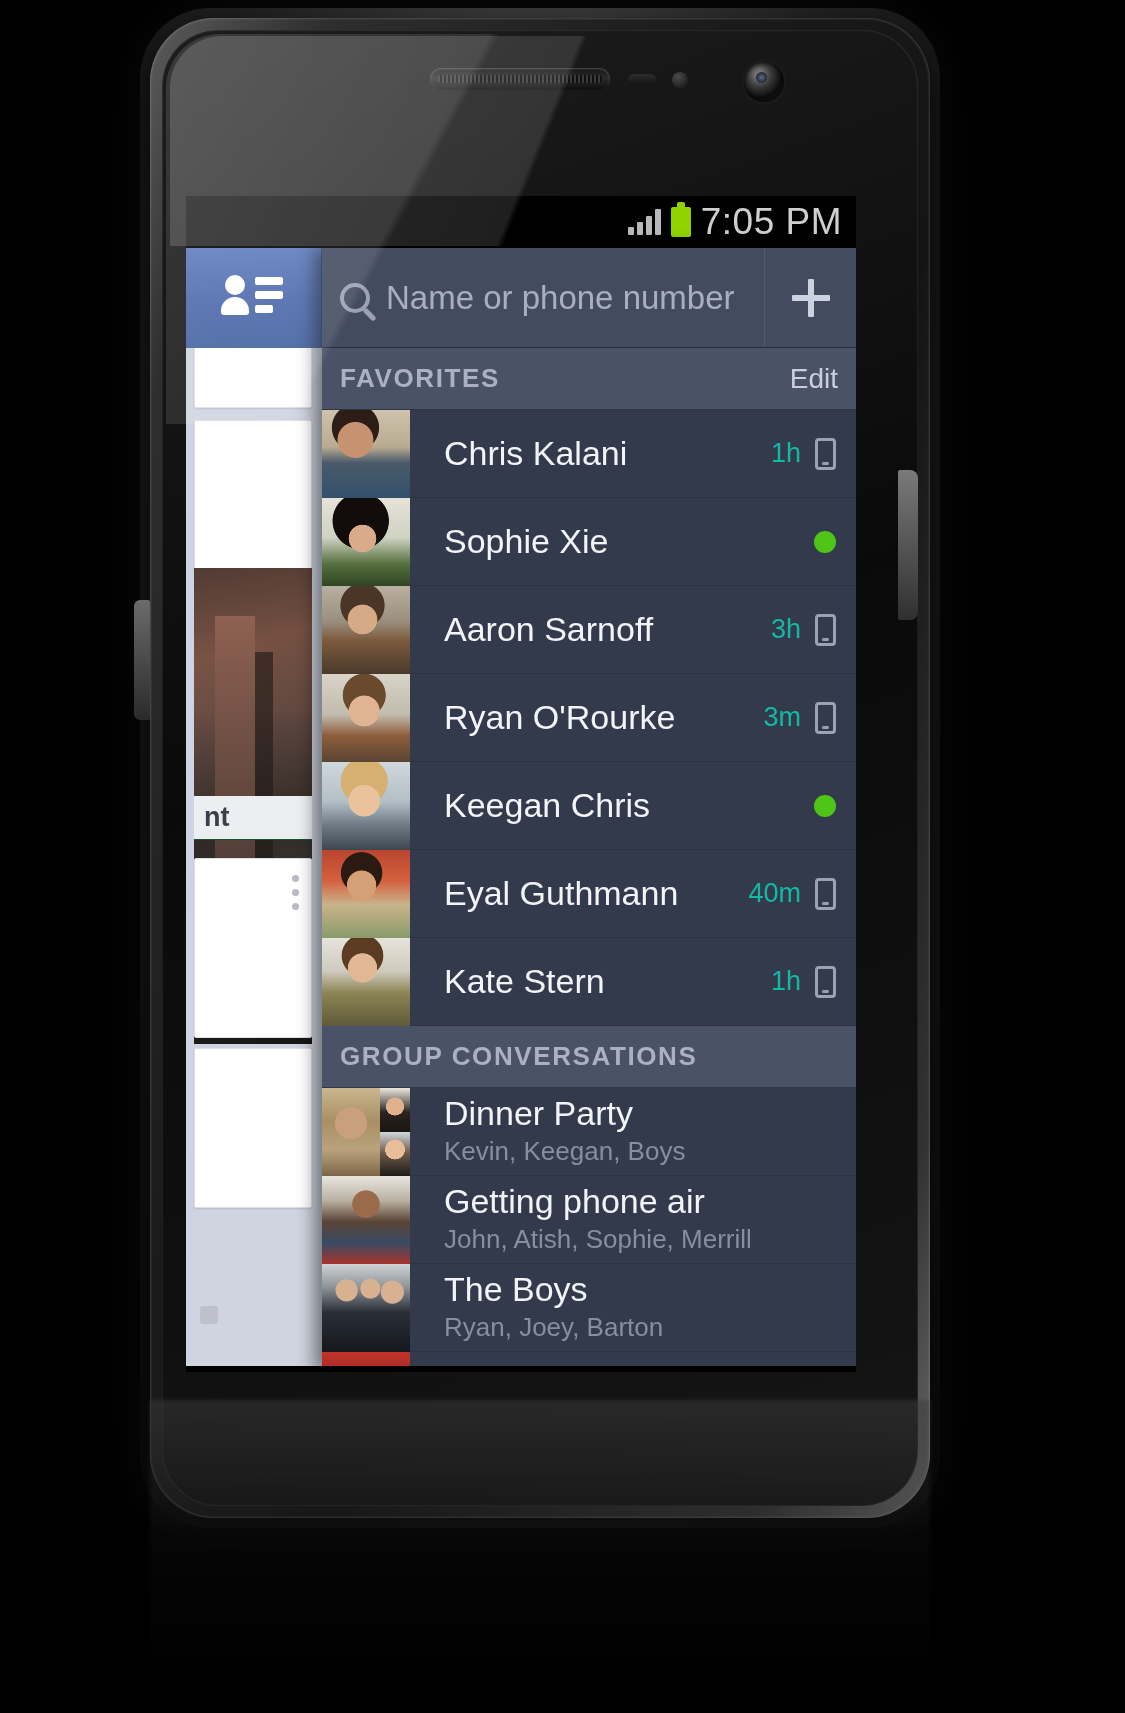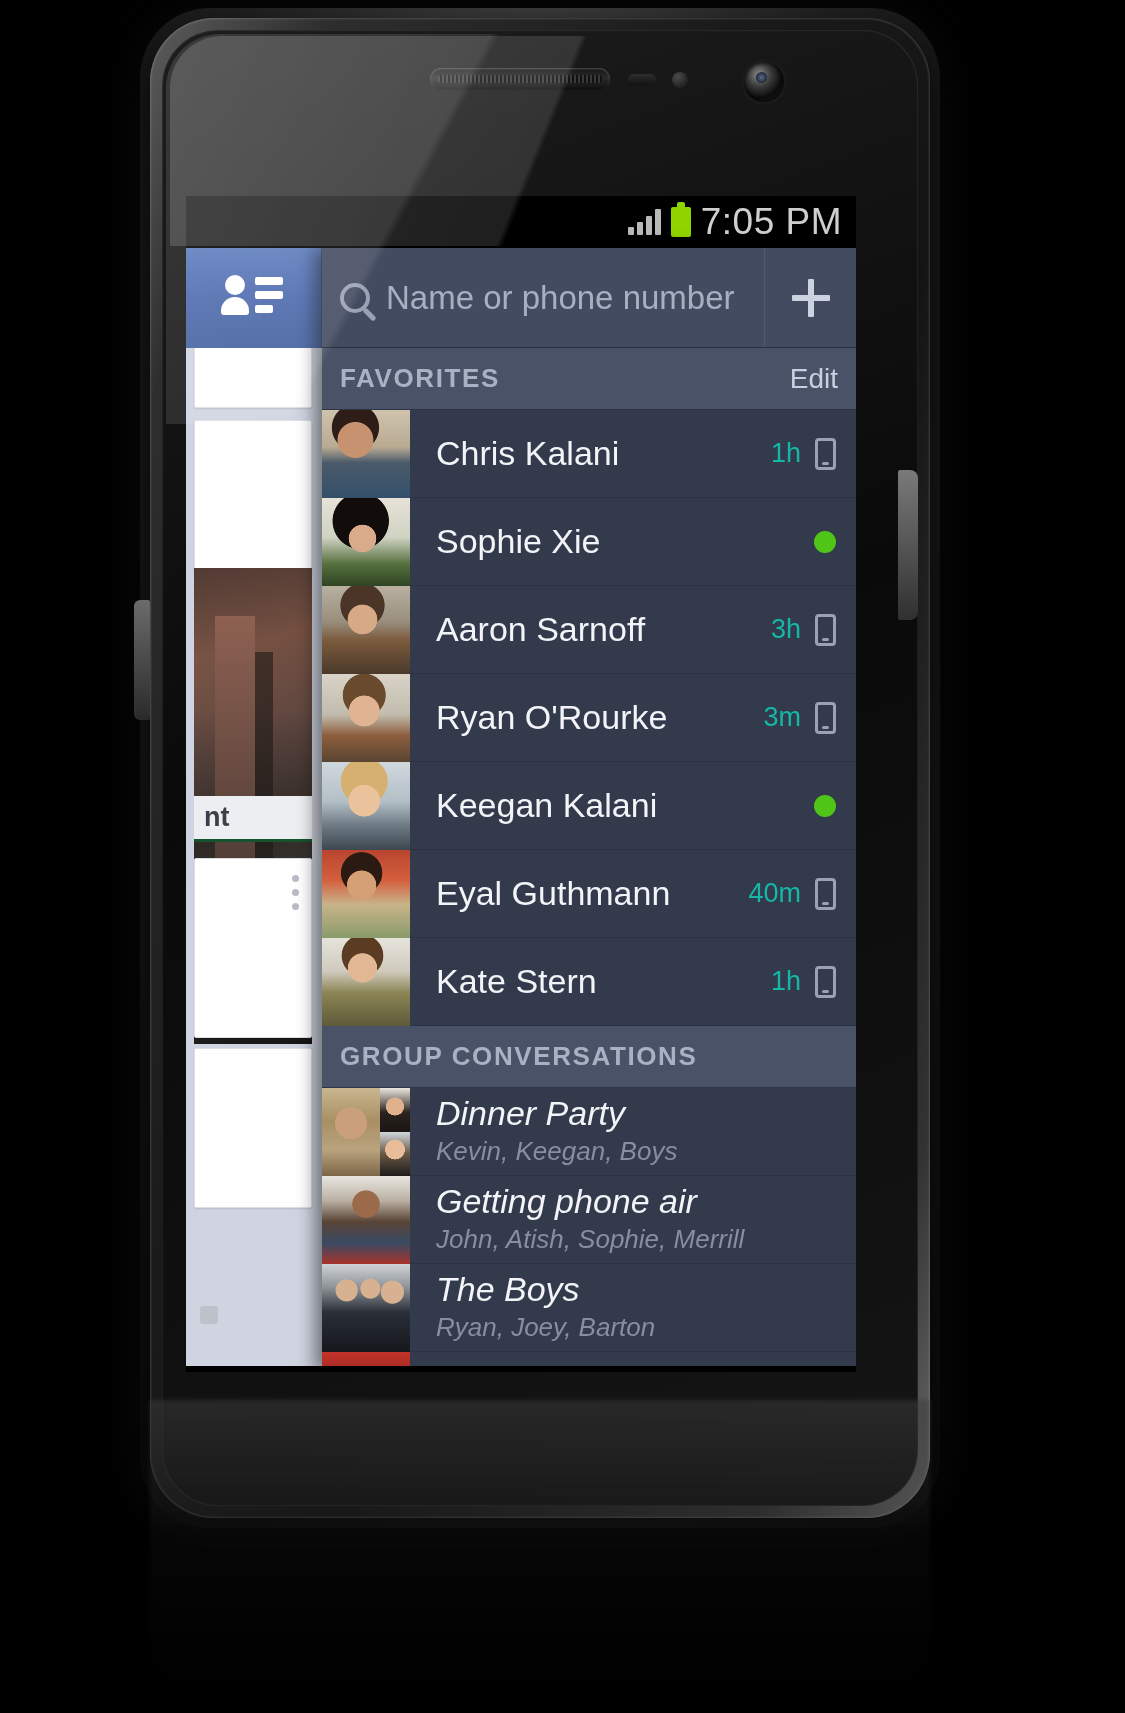--- a/index.html
+++ b/index.html
@@ -140,21 +140,21 @@
     opacity:.55;
   }
   .feed-photo::after{
     content:""; position:absolute; left:18%; top:10%; width:34%; height:58%;
     background: linear-gradient(180deg, #8e6152, #4b3a34);
     box-shadow: 24px 30px 0 -6px rgba(30,25,22,.6);
   }
   .feed-text {
     position: absolute; left: 8px; top: 548px; width: 118px; padding: 6px 10px;
     background: #eceef2; color: #3b3f47; font-size: 27px; font-weight: 700;
-    border-bottom: 3px solid #14532d;
+    border-bottom: 1px solid #14532d;
   }
   .feed-mini-icon{
     position:absolute; left:14px; top:1058px; width:18px; height:18px;
     background:#b9bcc4; border-radius:3px; opacity:.8;
   }
 
   
   .drawer-tab {
     position: absolute; left: 0; top: 52px; width: 136px; height: 100px;
     background: linear-gradient(180deg,#5d7cbd 0%,#4c69ad 50%,#43609f 100%);
@@ -205,31 +205,31 @@
     border-bottom: 1px solid #2e3546;
   }
   .section-title { color: #aab1c3; font-size: 26px; letter-spacing: 1.6px; font-weight: 700; }
   .section-action { color: #c9cfdd; font-size: 28px; }
 
   .row {
     height: 88px; display: flex; align-items: center;
     background: #333a4c; border-bottom: 1px solid #2c3243;
   }
   .avatar { width: 88px; height: 88px; flex: none; overflow: hidden; position: relative; }
-  .row-main { flex: 1; padding-left: 26px; min-width: 0; }
+  .row-main { flex: 1; padding-left: 26px; min-width: 0; margin-left: 8px; }
   .row-name { color: #f2f4f8; font-size: 34px; line-height: 1.1; white-space: nowrap; overflow: hidden; }
   .row-sub { color: #868e9f; font-size: 26px; line-height: 1.25; margin-top: 3px; white-space: nowrap; overflow: hidden; }
   .row-right { display: flex; align-items: center; gap: 14px; padding-right: 20px; flex: none; }
   .row-time { color: #14b8a6; font-size: 27px; }
   .phone-icon { width: 21px; height: 32px; border: 3px solid #9aa2b4; border-radius: 4px; position: relative; }
   .phone-icon::after { content:""; position:absolute; left:4px; bottom:2px; width:7px; height:3px;
     background:#9aa2b4; border-radius:2px; }
   .online-dot { width: 22px; height: 22px; border-radius: 50%; background: #4fc617; }
 
-  .group-row { height: 88px; font-style: italic; }
+  .group-row { height: 88px; }
   .group-avatar { width: 88px; height: 88px; display: grid; grid-template-columns: 58px 30px;
     grid-template-rows: 44px 44px; flex: none; overflow: hidden; }
   .group-avatar .big { grid-row: 1 / span 2; }
   .cell { width: 100%; height: 100%; }
 
   
   .a-chris { background:
      radial-gradient(circle at 38% 34%, #c79270 0 22%, transparent 23%),
      radial-gradient(circle at 38% 20%, #2d1d16 0 26%, transparent 27%),
      linear-gradient(180deg,#cfc3ad 0%,#b9ab92 42%,#4a5a6a 60%,#33506b 100%); }
@@ -395,21 +395,21 @@
               <div class="row-name">Ryan O'Rourke</div>
             </div>
             <div class="row-right">
               <div class="row-time">3m</div>
               <div class="phone-icon"></div>
             </div>
           </div>
           <div class="row">
             <div class="avatar a-keegan"></div>
             <div class="row-main">
-              <div class="row-name">Keegan Kalani</div>
+              <div class="row-name">Keegan Chris</div>
             </div>
             <div class="row-right">
               <div class="online-dot"></div>
             </div>
           </div>
           <div class="row">
             <div class="avatar a-eyal"></div>
             <div class="row-main">
               <div class="row-name">Eyal Guthmann</div>
             </div>

